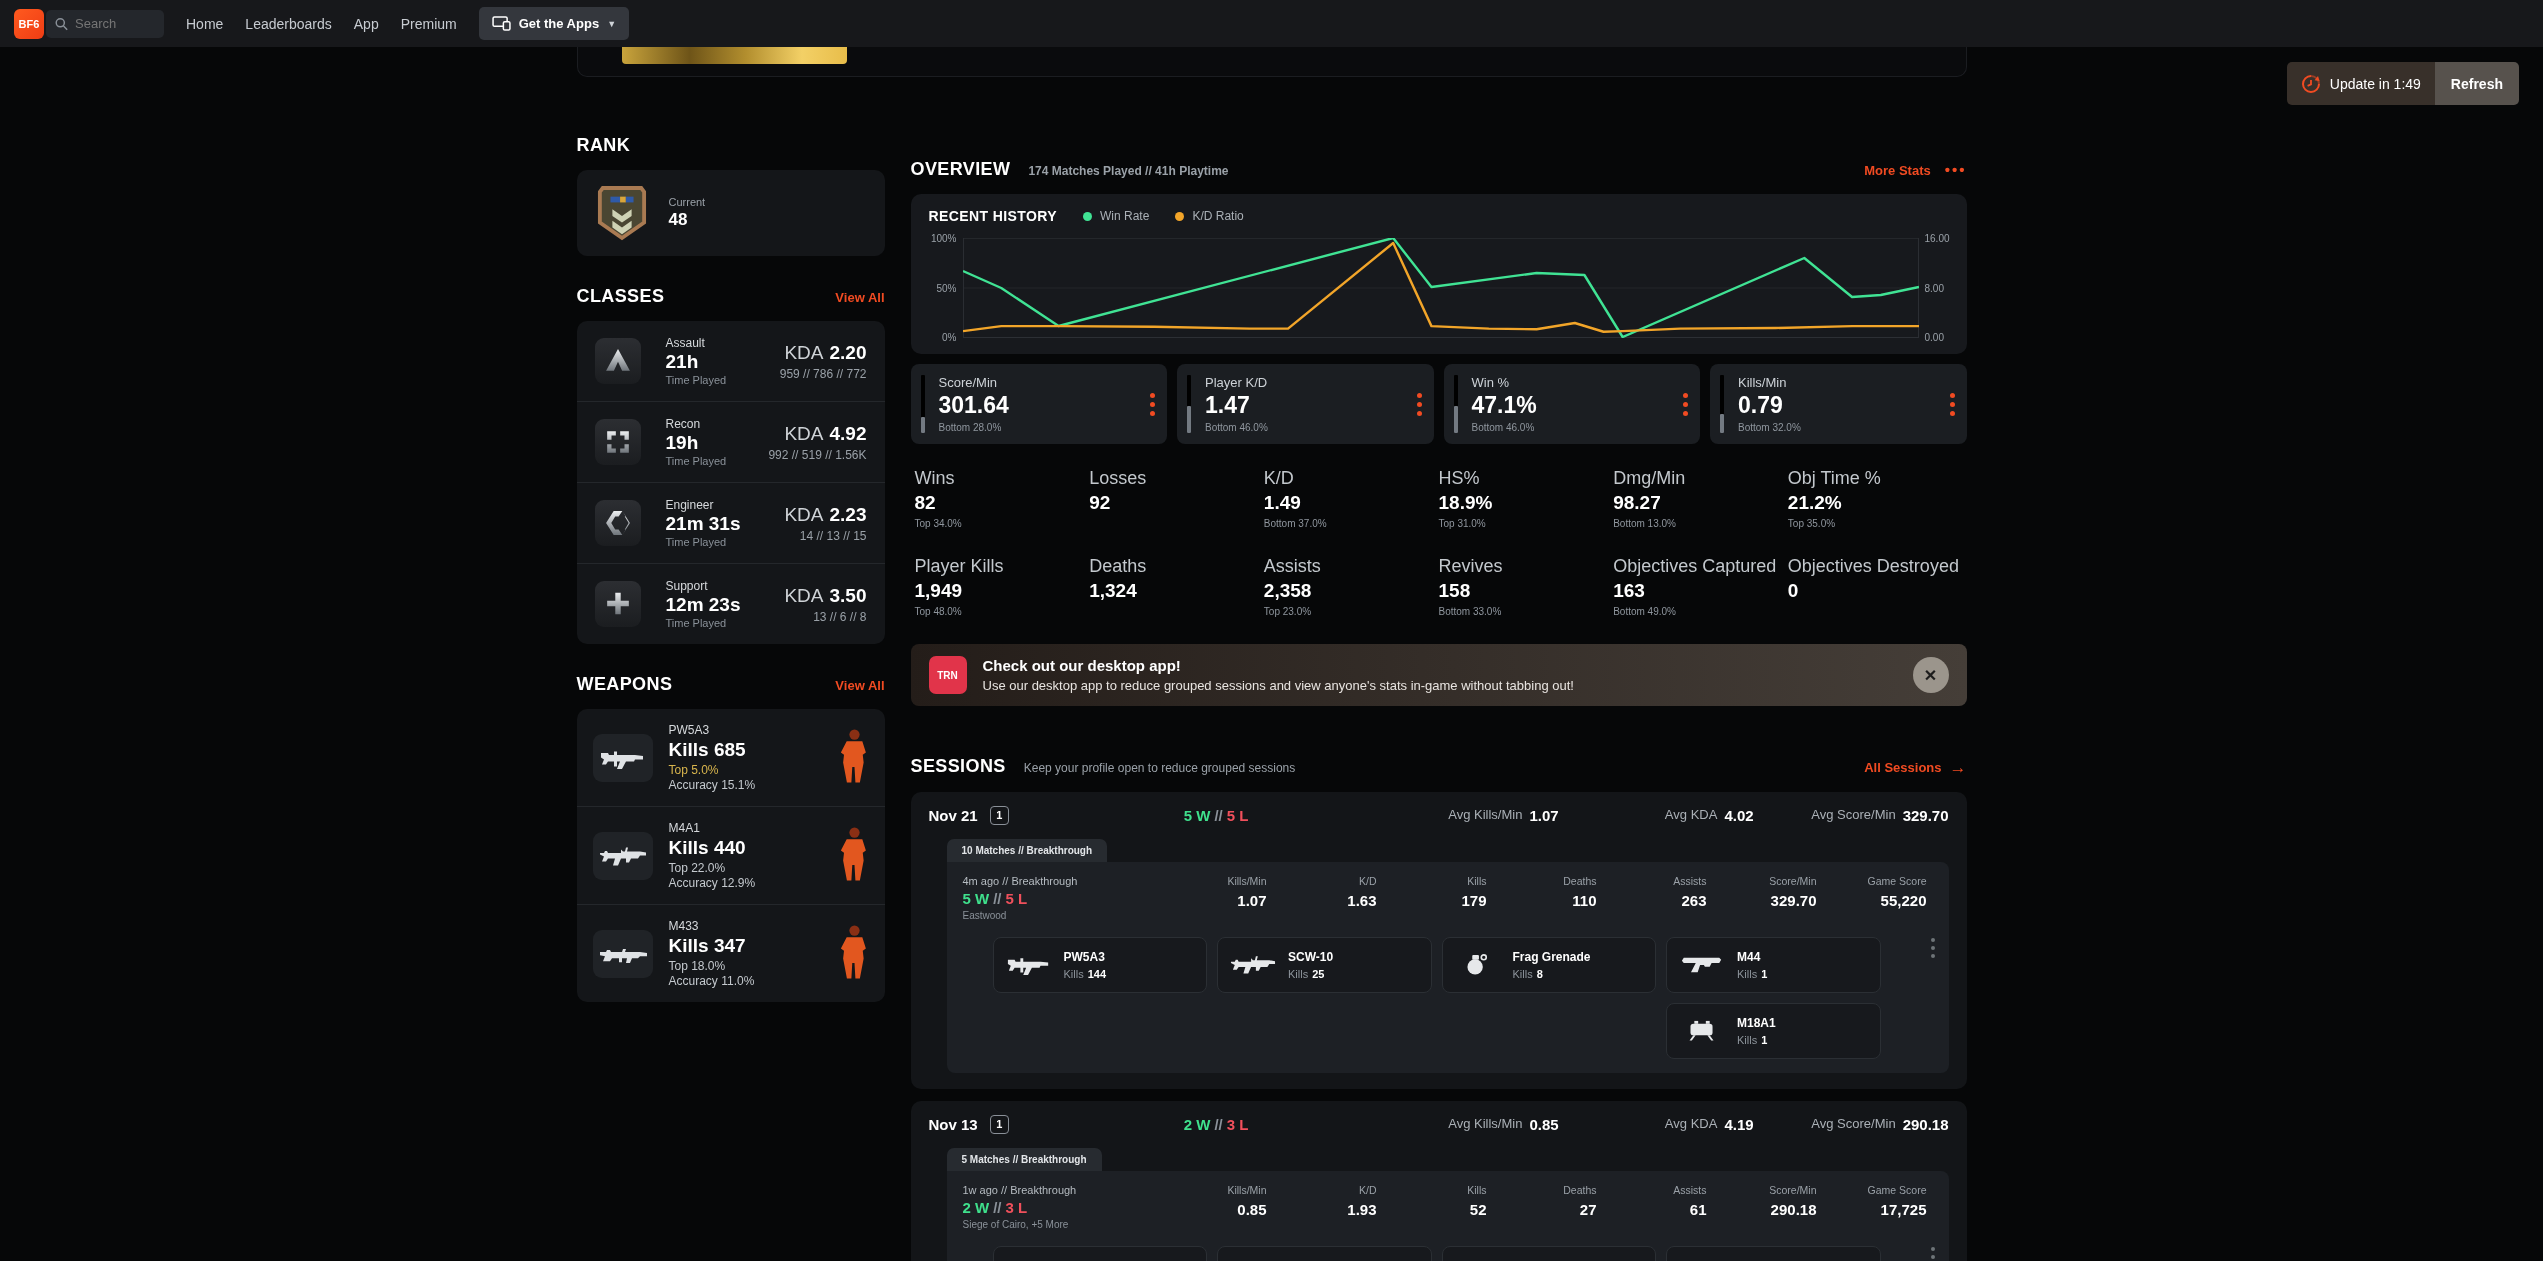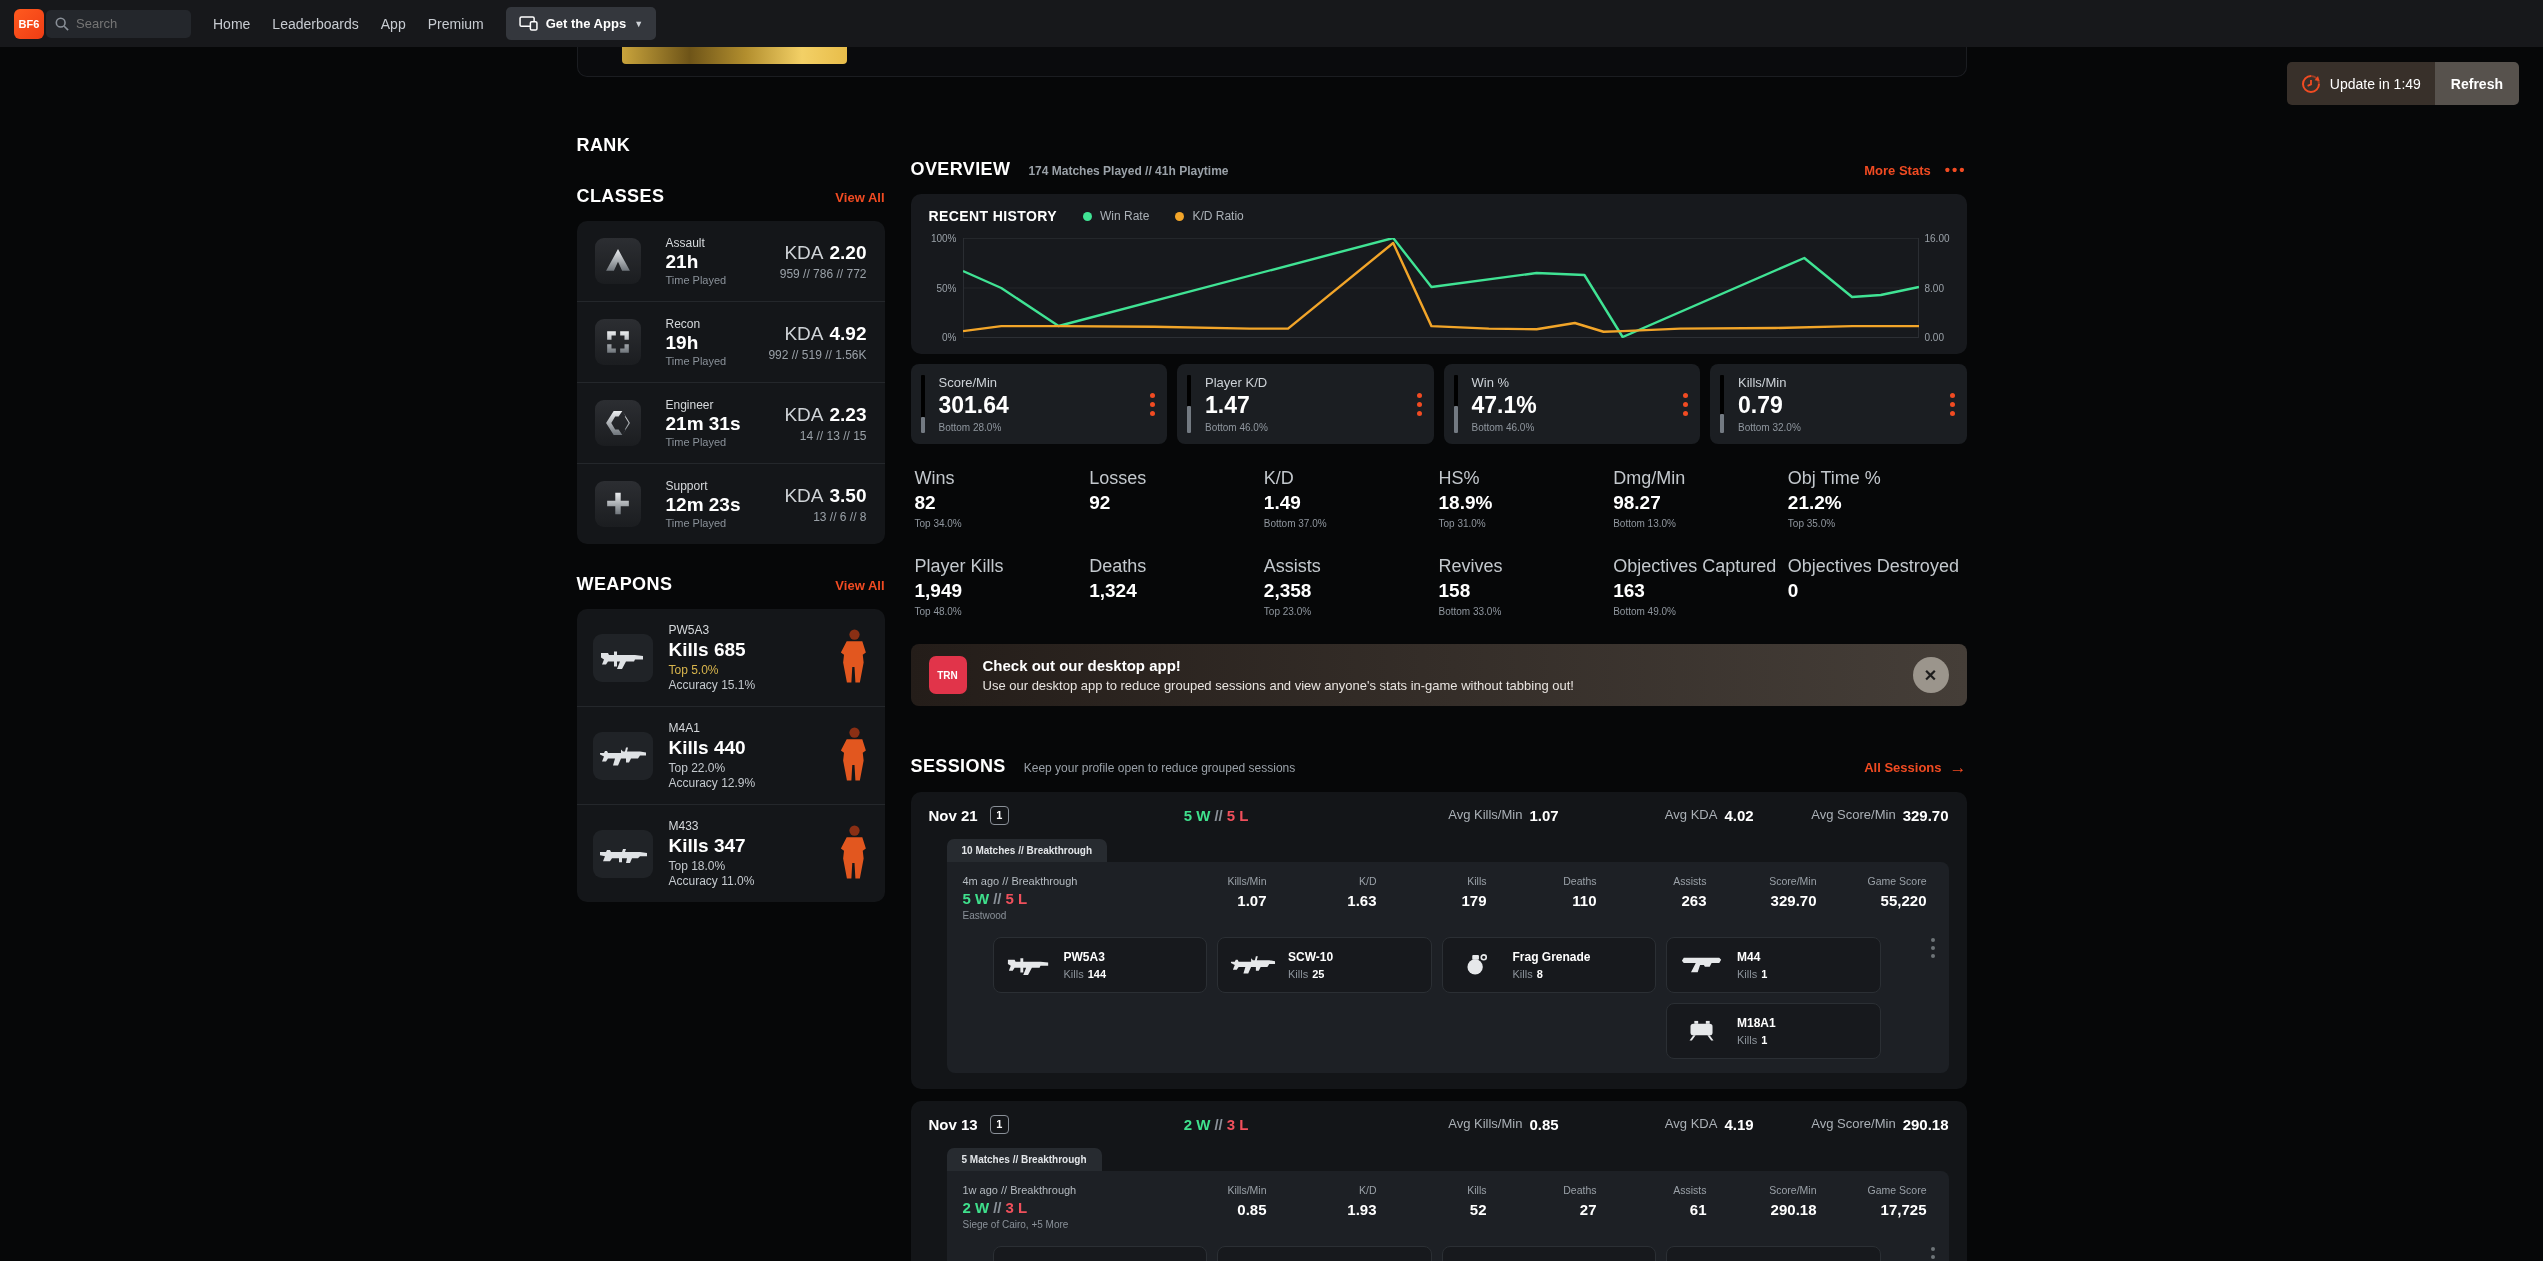--- a/index.html
+++ b/index.html
@@ -3,21 +3,21 @@
 <meta charset="utf-8">
 <style>
   * { margin:0; padding:0; box-sizing:border-box; }
   html,body { width:2543px; height:1261px; overflow:hidden; background:#060708;
     font-family:"Liberation Sans", sans-serif; color:#fff; }
 
   
   .topnav { height:47px; background:#17181b; display:flex; align-items:center; padding:0 14px; gap:22px; }
   .logo { width:30px; height:30px; border-radius:6px; background:linear-gradient(135deg,#ff5a1f,#ef3c14);
     display:flex; align-items:center; justify-content:center; font-size:11px; font-weight:bold; }
-  .searchbox { width:145px; height:28px; background:#24272c; border-radius:5px; display:flex; align-items:center;
+  .searchbox { width:118px; height:28px; background:#24272c; border-radius:5px; display:flex; align-items:center;
     gap:7px; padding:0 9px; margin-left:-8px; }
   .searchbox input { background:transparent; border:none; outline:none; color:#9aa0a8; font-size:13px; width:80px;
     font-family:"Liberation Sans", sans-serif; }
   .navitem { color:#c7cbd1; font-size:14px; cursor:pointer; }
   .apps-btn { background:#34373d; border-radius:5px; height:33px; display:flex; align-items:center; gap:8px;
     padding:0 13px; font-size:13px; font-weight:bold; cursor:pointer; }
   .chev { font-size:9px; color:#cfd3d8; }
 
   
   .update-pill { position:absolute; top:62px; right:24px; height:43px; display:flex; border-radius:5px;
@@ -254,20 +254,29 @@
   <div class="scroll-remnant">
     <div class="gold-bar"></div>
   </div>
 
   <div class="cols">
 
     <div class="leftcol">
       <div class="sec-title-row" style="margin-top:44px">
         <span class="sec-title">RANK</span>
       </div>
+      <div class="card rank-card">
+        <svg width="50" height="58">
+            <use href="#i-badge"></use>
+          </svg>
+        <div>
+          <div class="rank-lbl">Current</div>
+          <div class="rank-val">48</div>
+        </div>
+      </div>
 
       <div class="sec-title-row">
         <span class="sec-title">CLASSES</span>
         <span class="view-all">View All</span>
       </div>
       <div class="card">
         <div class="class-row">
           <div class="tile">
               <svg width="26" height="26">
                 <use href="#i-assault"></use>

